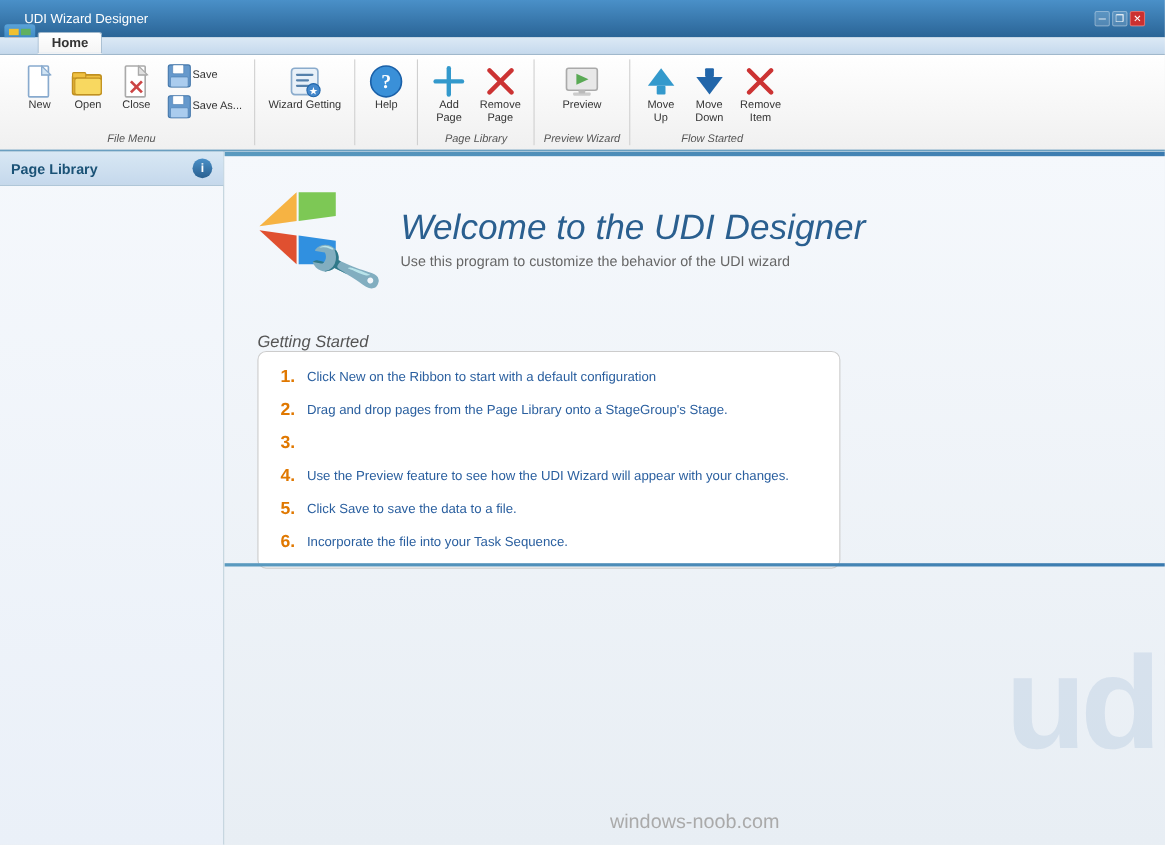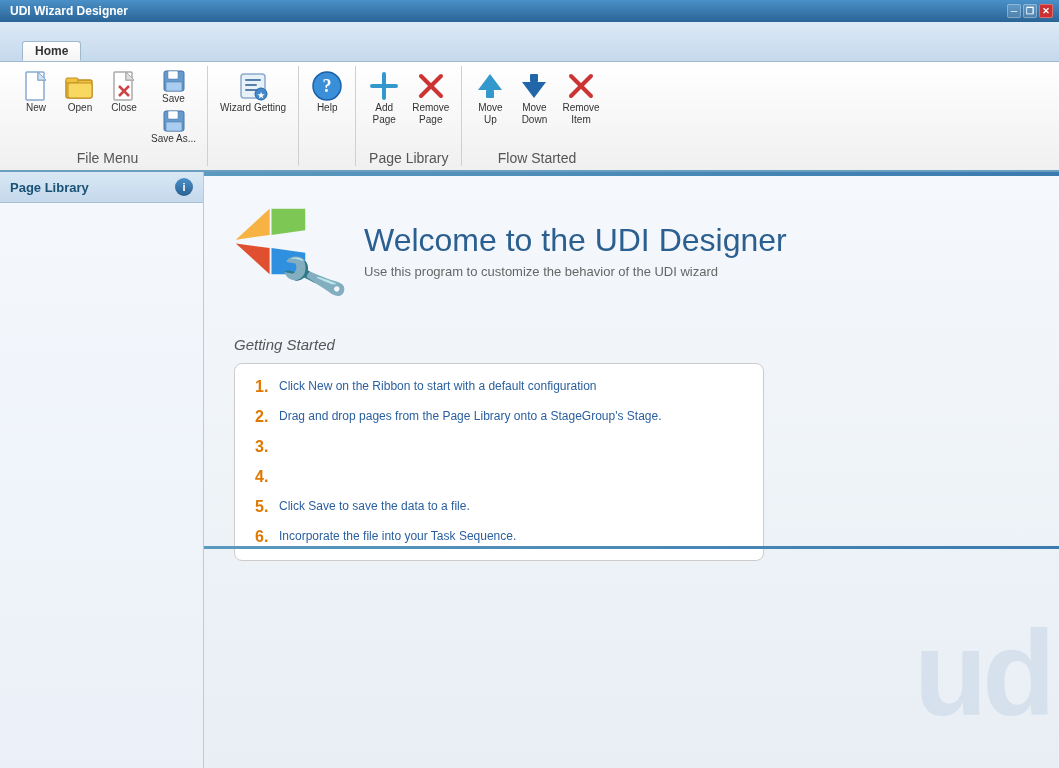--- a/index.html
+++ b/index.html
@@ -1,41 +1,40 @@
 <!DOCTYPE html>
 <html><head>
   <meta charset="utf-8">
   <style>
     * { margin: 0; padding: 0; box-sizing: border-box; }
     body { font-family: 'Segoe UI', Tahoma, sans-serif; background: #f0f0f0; width: 1059px; height: 768px; overflow: hidden; user-select: none; }
 
     
     #title-bar {
       background: linear-gradient(to bottom, #4a90c8, #2a6496);
-      height: 22px;
+      height: 34px;
       display: flex;
       align-items: center;
-      padding: 0 6px;
+      padding: 0 18px;
       color: white;
       font-size: 12px;
-      font-weight: bold;
     }
     #title-bar .window-controls { display: flex; gap: 2px; }
     #title-bar .win-btn {
       width: 14px; height: 14px; border: 1px solid rgba(255,255,255,0.3);
       background: rgba(255,255,255,0.15); border-radius: 2px;
       display: flex; align-items: center; justify-content: center;
       font-size: 9px; color: white; cursor: pointer;
     }
     #ribbon-tabs {
       display: flex;
       background: linear-gradient(to bottom, #dce9f5, #c5d9ed);
-      height: 40px;
+      height: 16px;
       align-items: flex-end;
-      padding-left: 22px;
+      padding-left: 34px;
       border-bottom: 1px solid #a0b8cc;
     }
     .ribbon-tab {
       padding: 3px 12px;
       font-size: 12px;
       color: #333;
       background: linear-gradient(to bottom, #e8f0f8, #d0e0ee);
       border: 1px solid #a0b8cc;
       border-bottom: none;
       border-radius: 3px 3px 0 0;
@@ -76,24 +75,25 @@
     }
     .ribbon-group:last-child { border-right: none; }
     .ribbon-group-buttons {
       display: flex;
       align-items: flex-start;
       gap: 4px;
       flex: 1;
       padding: 2px 0;
     }
     .ribbon-group-label {
-      font-size: 14px;
+      font-size: 10px;
       color: #555;
       text-align: left;
       margin-top: 2px;
+      font-style: italic;
     }
     .ribbon-btn {
       display: flex;
       flex-direction: column;
       align-items: center;
       cursor: pointer;
       padding: 2px 4px;
       border-radius: 3px;
       min-width: 40px;
     }
@@ -103,21 +103,21 @@
       font-size: 22px;
     }
     .ribbon-btn .btn-label {
       font-size: 10px;
       color: #333;
       text-align: center;
       line-height: 1.2;
     }
     .ribbon-btn-small {
       display: flex;
-      flex-direction: column;
+      flex-direction: row;
       align-items: center;
       cursor: pointer;
       padding: 1px 3px;
       border-radius: 3px;
       min-width: 36px;
     }
     .ribbon-btn-small .btn-icon {
       width: 24px; height: 24px;
       display: flex; align-items: center; justify-content: center;
       font-size: 16px;
@@ -202,34 +202,34 @@
       flex-shrink: 0;
       position: relative;
     }
 
     #welcome-title-area { }
     #welcome-title {
       font-size: 32px;
       color: #2a5f8f;
       font-weight: 300;
       line-height: 1.1;
+      font-style: italic;
     }
     #welcome-subtitle {
       font-size: 13px;
       color: #666;
       margin-top: 6px;
     }
 
     #getting-started-section {
       margin-top: 10px;
     }
     #getting-started-title {
       font-size: 15px;
       color: #555;
-      margin-bottom: 10px;
       font-style: italic;
     }
 
     #steps-box {
       background: white;
       border: 1px solid #ccc;
       border-radius: 8px;
       padding: 14px 20px;
       max-width: 530px;
     }
@@ -412,20 +412,36 @@
             <line x1="6" y1="6" x2="26" y2="26" stroke="#cc3333" stroke-width="4" stroke-linecap="round"></line>
             <line x1="26" y1="6" x2="6" y2="26" stroke="#cc3333" stroke-width="4" stroke-linecap="round"></line>
           </svg>
         </div>
         <div class="btn-label">Remove<br>Page</div>
       </div>
     </div>
     <div class="ribbon-group-label">Page Library</div>
   </div>
 
+  <div class="ribbon-group">
+    <div class="ribbon-group-buttons">
+      <div class="ribbon-btn">
+        <div class="btn-icon">
+          <svg width="32" height="32" viewBox="0 0 32 32">
+            <rect x="2" y="4" width="28" height="20" rx="2" fill="#e8e8e8" stroke="#aaaaaa" stroke-width="1.5"></rect>
+            <polygon points="11,9 11,19 22,14" fill="#5aaa55"></polygon>
+            <rect x="8" y="26" width="16" height="3" rx="1" fill="#cccccc"></rect>
+            <rect x="13" y="24" width="6" height="3" rx="1" fill="#bbbbbb"></rect>
+          </svg>
+        </div>
+        <div class="btn-label">Preview</div>
+      </div>
+    </div>
+    <div class="ribbon-group-label">Preview Wizard</div>
+  </div>
 
   <div class="ribbon-group" style="border-right:none;">
     <div class="ribbon-group-buttons">
       <div class="ribbon-btn">
         <div class="btn-icon">
           <svg width="32" height="32" viewBox="0 0 32 32">
             <polygon points="16,4 28,20 4,20" fill="#3399cc"></polygon>
             <rect x="12" y="20" width="8" height="8" rx="1" fill="#3399cc"></rect>
           </svg>
         </div>
@@ -507,20 +523,21 @@
           </div>
           <div class="step-item">
             <span class="step-number">2.</span>
             <span class="step-text">Drag and drop pages from the Page Library onto a StageGroup's Stage.</span>
           </div>
           <div class="step-item">
             <span class="step-number">3.</span>
           </div>
           <div class="step-item">
             <span class="step-number">4.</span>
+            <span class="step-text">Use the Preview feature to see how the UDI Wizard will appear with your changes.</span>
           </div>
           <div class="step-item">
             <span class="step-number">5.</span>
             <span class="step-text">Click Save to save the data to a file.</span>
           </div>
           <div class="step-item">
             <span class="step-number">6.</span>
             <span class="step-text">Incorporate the file into your Task Sequence.</span>
           </div>
         </div>

